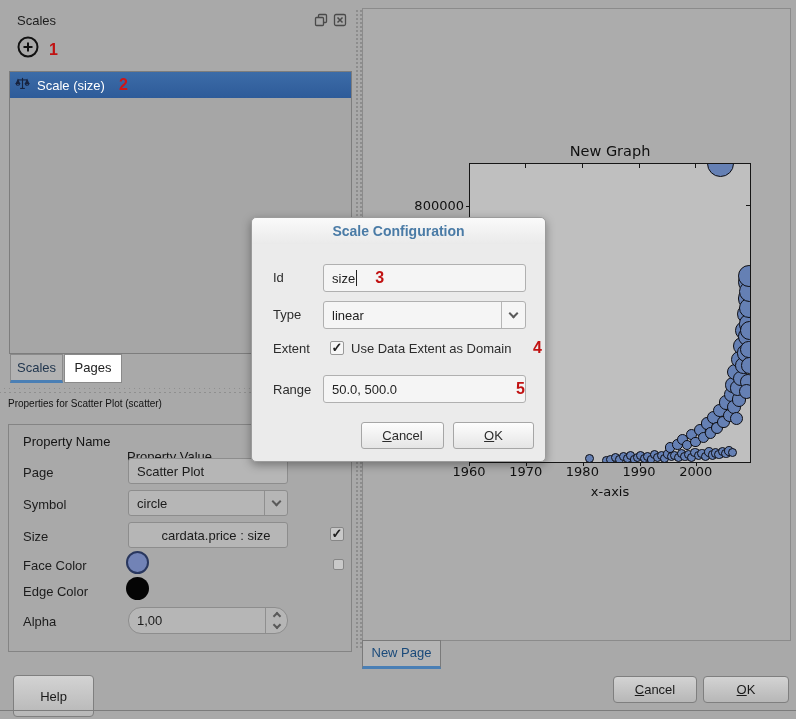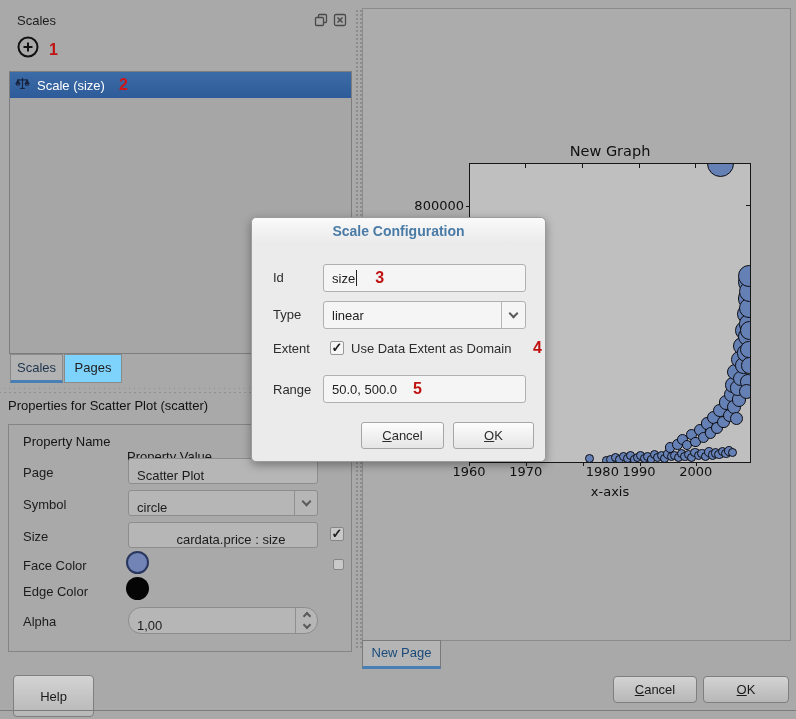--- a/index.html
+++ b/index.html
@@ -18,35 +18,35 @@
   .scales-list { left:9px; top:71px; width:343px; height:283px; background:#a6a6a6;
                  border:1px solid #7d7d7d; }
   .list-row { height:26px; display:flex; align-items:center; padding:0 5px;
               background:linear-gradient(#3c6ca8,#2e5b99); color:#fff; }
   .list-row .ann { margin-left:14px; color:#cf1616; }
   .list-row .lbl { margin-left:7px; }
 
   .tab { top:354px; height:29px; border:1px solid #8a8a8a; text-align:center;
          line-height:25px; font-size:13px; color:#21364e; cursor:pointer; }
   .tab-active { background:#b2b2b2; border-bottom:3px solid #4a7fb5; }
-  .tab-inactive { background:#7dd3fc; color:#222; }
+  .tab-inactive { background:#ffffff; color:#222; }
   .tab1 { left:10px; width:53px; }
   .tab2 { left:64px; width:58px; }
   .dot-sep { left:0; top:388px; width:354px; height:5px;
              background-image:radial-gradient(#8f8f8f 1px, rgba(0,0,0,0) 1px);
              background-size:5px 5px; background-position:2px 2px; }
 
-  .props-heading { left:8px; top:398px; font-size:13px; color:#121212; }
+  .props-heading { left:8px; top:398px; font-size:10px; color:#121212; }
   .ptable { left:8px; top:424px; width:344px; height:228px; border:1px solid #848484; }
   .ptable .hdr { position:absolute; top:9px; font-size:13px; color:#141414; }
   .h1 { left:14px; } .h2 { left:118px;margin-top:15px; }
   .prow-label { position:absolute; left:14px; font-size:13px; color:#1c1c1c; }
-  .ctl { position:absolute; left:119px; width:190px; height:26px; background:#b6b6b6;
+  .ctl { position:absolute; left:119px; width:160px; height:26px; background:#b6b6b6;
          border:1px solid #8d8d8d; border-radius:3px; font-size:13px; color:#1b1b1b;
-         display:flex; align-items:flex-end; padding-left:8px; }
+         display:flex; align-items:center; padding-left:8px; }
   .ctl-btn { justify-content:center; padding-left:16px; cursor:pointer; }
   .combo .chev { position:absolute; right:0; top:0; width:23px; height:100%;
                  border-left:1px solid #8f8f8f; display:flex; align-items:center; justify-content:center; }
   .chevron { width:7px; height:7px; border-right:2px solid #5a5a5a; border-bottom:2px solid #5a5a5a;
              transform:rotate(45deg); margin-top:-3px; }
   .checkbox { position:absolute; background:#c9c9c9; border:1px solid #868686; border-radius:2px;
               display:flex; align-items:center; justify-content:center; cursor:pointer; }
   .cb13 { width:14px; height:14px; }
   .cb10 { width:11px; height:11px; }
   .checkbox.checked::after { content:"✓"; font-size:13px; font-weight:bold; color:#1e1e1e; margin-top:-2px; }
@@ -308,21 +308,21 @@
       <div class="tick" style="left: 56.1825px; bottom: -4px; width: 1px; height: 4px;"></div>
       <div class="tick" style="left: 112.886px; bottom: -4px; width: 1px; height: 4px;"></div>
       <div class="tick" style="left: 169.589px; bottom: -4px; width: 1px; height: 4px;"></div>
       <div class="tick" style="left: 226.292px; bottom: -4px; width: 1px; height: 4px;"></div>
       <div class="tick" style="left: -4px; top: 41.5204px; width: 4px; height: 1px;"></div>
     </div>
   <div class="abs ylab plot-font">800000</div>
   <div class="abs xlabels">
       <span style="left: -22.0207px;">1960</span>
       <span style="left: 34.6825px;">1970</span>
-      <span style="left: 91.3856px; margin-left: 20px;">1980</span>
+      <span style="left: 91.3856px;">1980</span>
       <span style="left: 148.089px;">1990</span>
       <span style="left: 204.792px;">2000</span>
     </div>
   <div class="abs xaxis-label plot-font">x-axis</div>
 
   <div class="abs newpage-tab"><span>New Page</span></div>
 
   <button class="abs gbtn btn-cancel">
       <span class="mn">Cancel</span>
     </button>
@@ -348,21 +348,21 @@
           <span class="chevron"></span>
         </span>
     </div>
 
     <span class="dlg-label" style="top:123px;">Extent</span>
     <span class="dlg-cb checked"></span>
     <span class="dlg-label" style="left:99px; top:123px;">Use Data Extent as Domain</span>
     <span class="ann abs" style="left:281px; top:121px;">4</span>
 
     <span class="dlg-label" style="top:164px;">Range</span>
-    <div class="dlg-input" style="top:157px;">
+    <div class="dlg-input" style="top:157px;justify-content:space-between;">
       <span>50.0, 500.0</span>
       <span class="ann" style="margin-left:16px;">5</span>
     </div>
 
     <button class="dlg-btn" style="left:109px; width:83px;">
         <span class="mn">Cancel</span>
       </button>
     <button class="dlg-btn" style="left:201px; width:81px;">
         <span class="mn">OK</span>
       </button>

